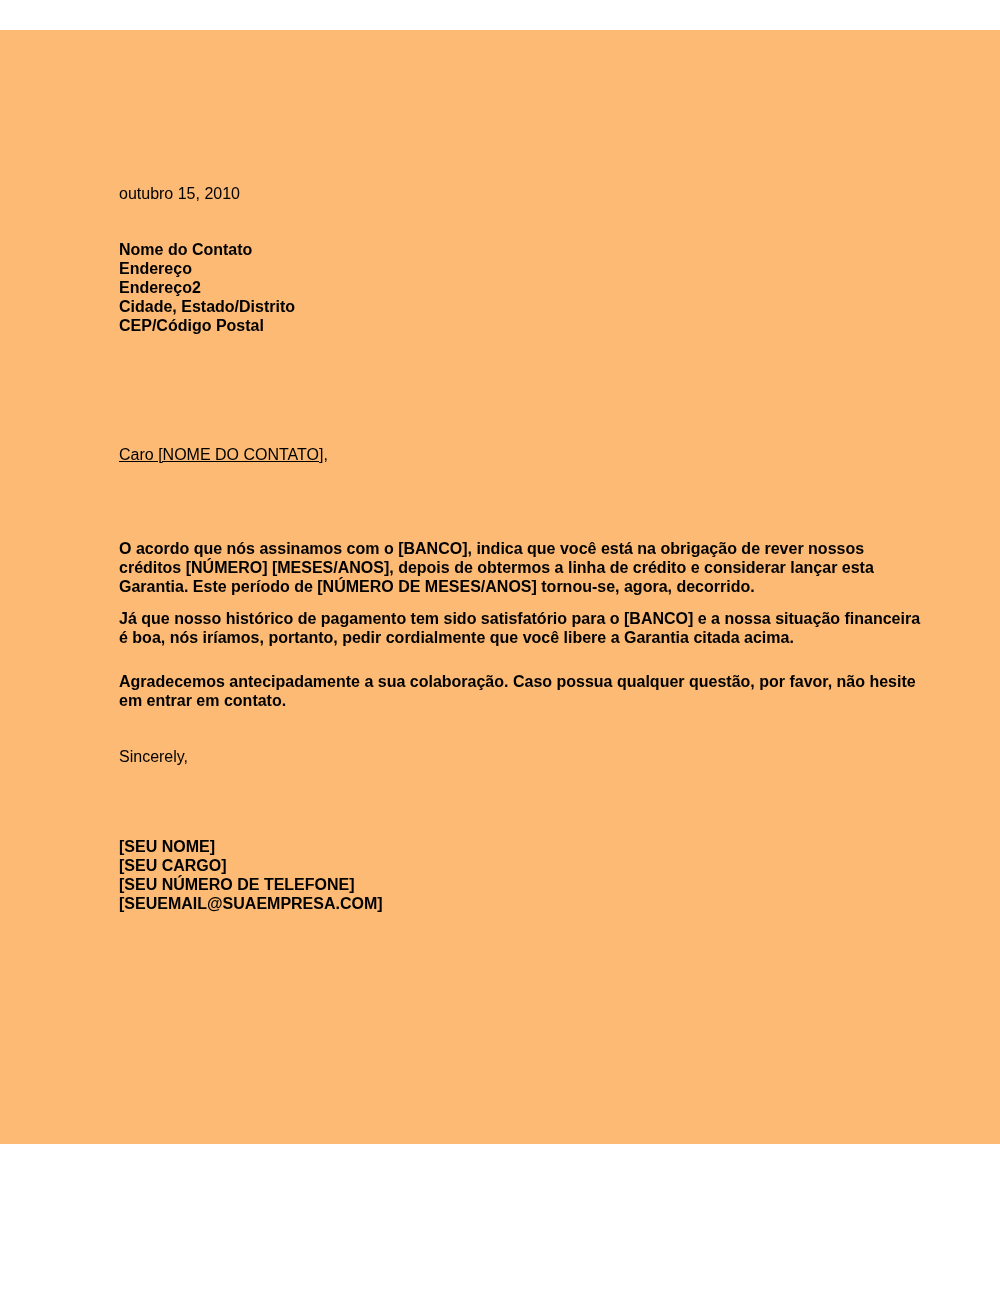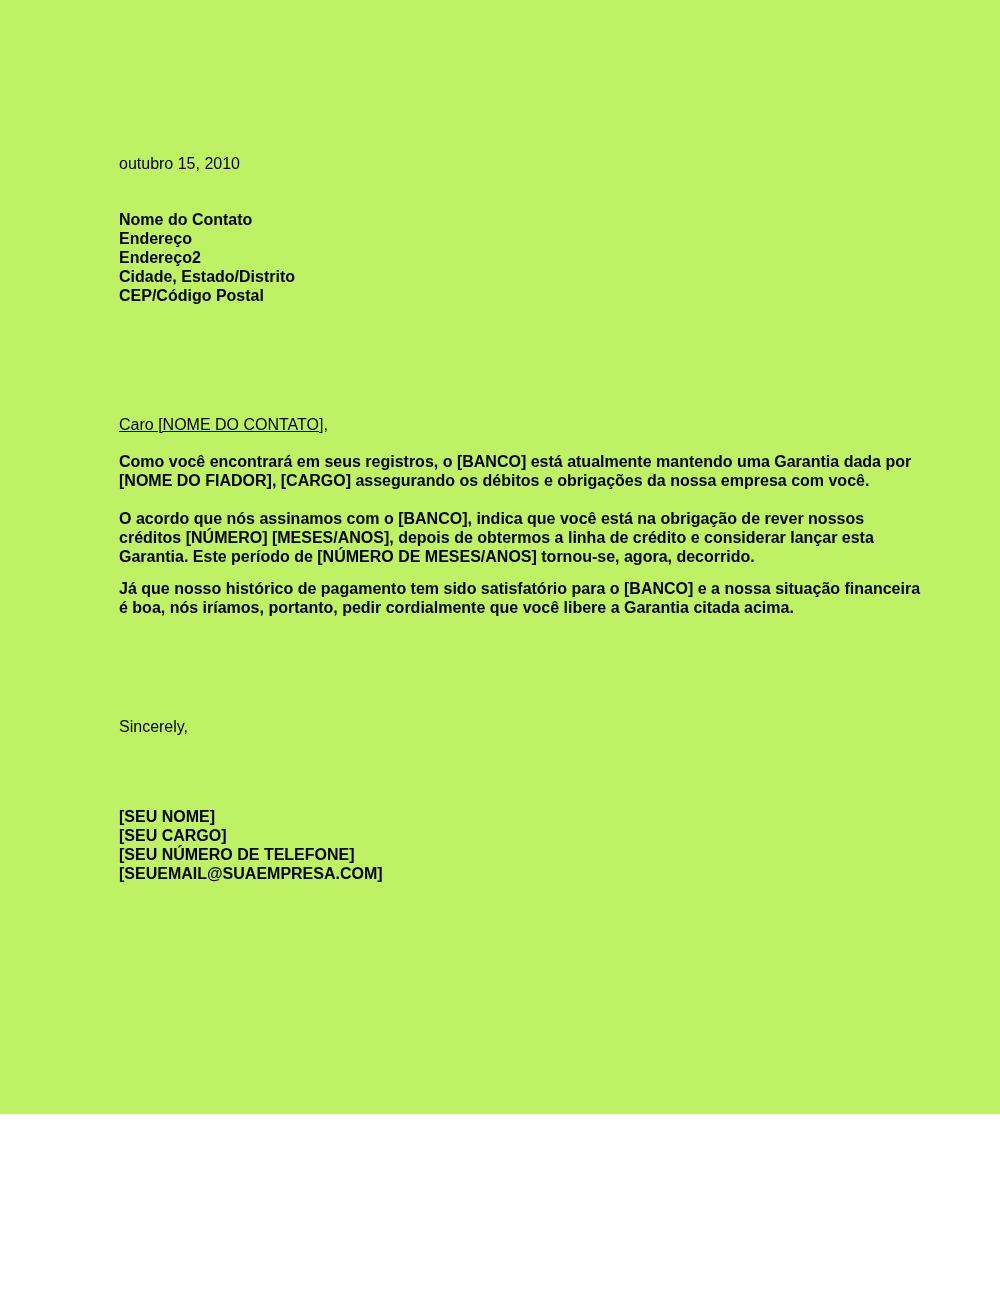--- a/index.html
+++ b/index.html
@@ -4,26 +4,27 @@
 <style>
   html, body {
     margin: 0;
     padding: 0;
     background: #ffffff;
   }
   .page {
     position: relative;
     width: 1000px;
     height: 1114px;
-    background: #bef264;
+    background: #fdba74;
     font-family: "Liberation Sans", "DejaVu Sans", sans-serif;
     font-size: 16px;
     line-height: 19px;
     color: #000000;
     overflow: hidden;
+    margin-top: 30px;
   }
   .block {
     position: absolute;
     left: 119px;
     width: 860px;
   }
   .pre {
     white-space: pre-line;
     font-weight: bold;
   }
@@ -64,30 +65,30 @@
 
   <div class="block recipient pre">Nome do Contato
 Endereço
 Endereço2
 Cidade, Estado/Distrito
 CEP/Código Postal</div>
 
 
   <div class="block salutation">Caro [NOME DO CONTATO],</div>
 
-  <div class="block para-1 pre">Como você encontrará em seus registros, o [BANCO] está atualmente mantendo uma Garantia dada por
-[NOME DO FIADOR], [CARGO] assegurando os débitos e obrigações da nossa empresa com você.</div>
 
   <div class="block para-2 pre">O acordo que nós assinamos com o [BANCO], indica que você está na obrigação de rever nossos
 créditos [NÚMERO] [MESES/ANOS], depois de obtermos a linha de crédito e considerar lançar esta
 Garantia. Este período de [NÚMERO DE MESES/ANOS] tornou-se, agora, decorrido.</div>
 
   <div class="block para-3 pre">Já que nosso histórico de pagamento tem sido satisfatório para o [BANCO] e a nossa situação financeira
 é boa, nós iríamos, portanto, pedir cordialmente que você libere a Garantia citada acima.</div>
 
+  <div class="block para-4 pre">Agradecemos antecipadamente a sua colaboração. Caso possua qualquer questão, por favor, não hesite
+em entrar em contato.</div>
 
   <div class="block closing">Sincerely,</div>
 
   <div class="block signature pre">[SEU NOME]
 [SEU CARGO]
 [SEU NÚMERO DE TELEFONE]
 [SEUEMAIL@SUAEMPRESA.COM]</div>
 
   <div class="footer">
     <div class="bold">[NOME DA SUA EMPRESA]</div>

